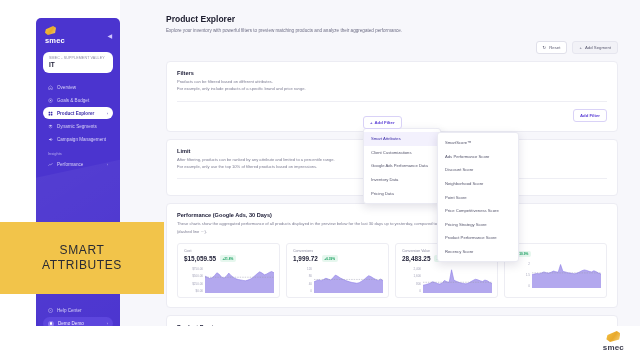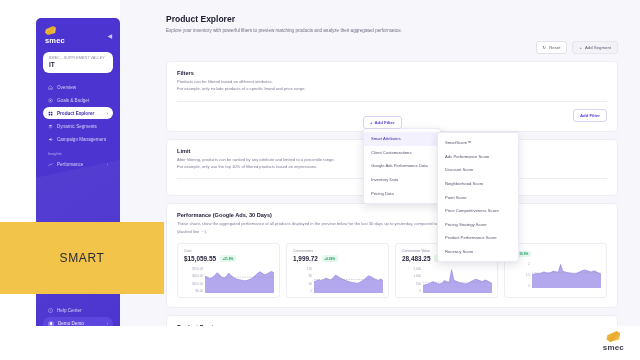--- a/index.html
+++ b/index.html
@@ -414,20 +414,21 @@
           <i></i>
         </span>
       <span>Demo Demo</span>
       <span class="nav-chevron">›</span>
     </div>
   </div>
 </div>
 
 <div class="callout">
   <div class="callout-l1">SMART</div>
+  <div class="callout-l2">ATTRIBUTES</div>
 </div>
 
 <div class="bg-white-strip"></div>
 
 <div class="logo-br">
   <div class="brand-mark"></div>
   <div class="word">smec</div>
 </div>
 
 </body></html>

